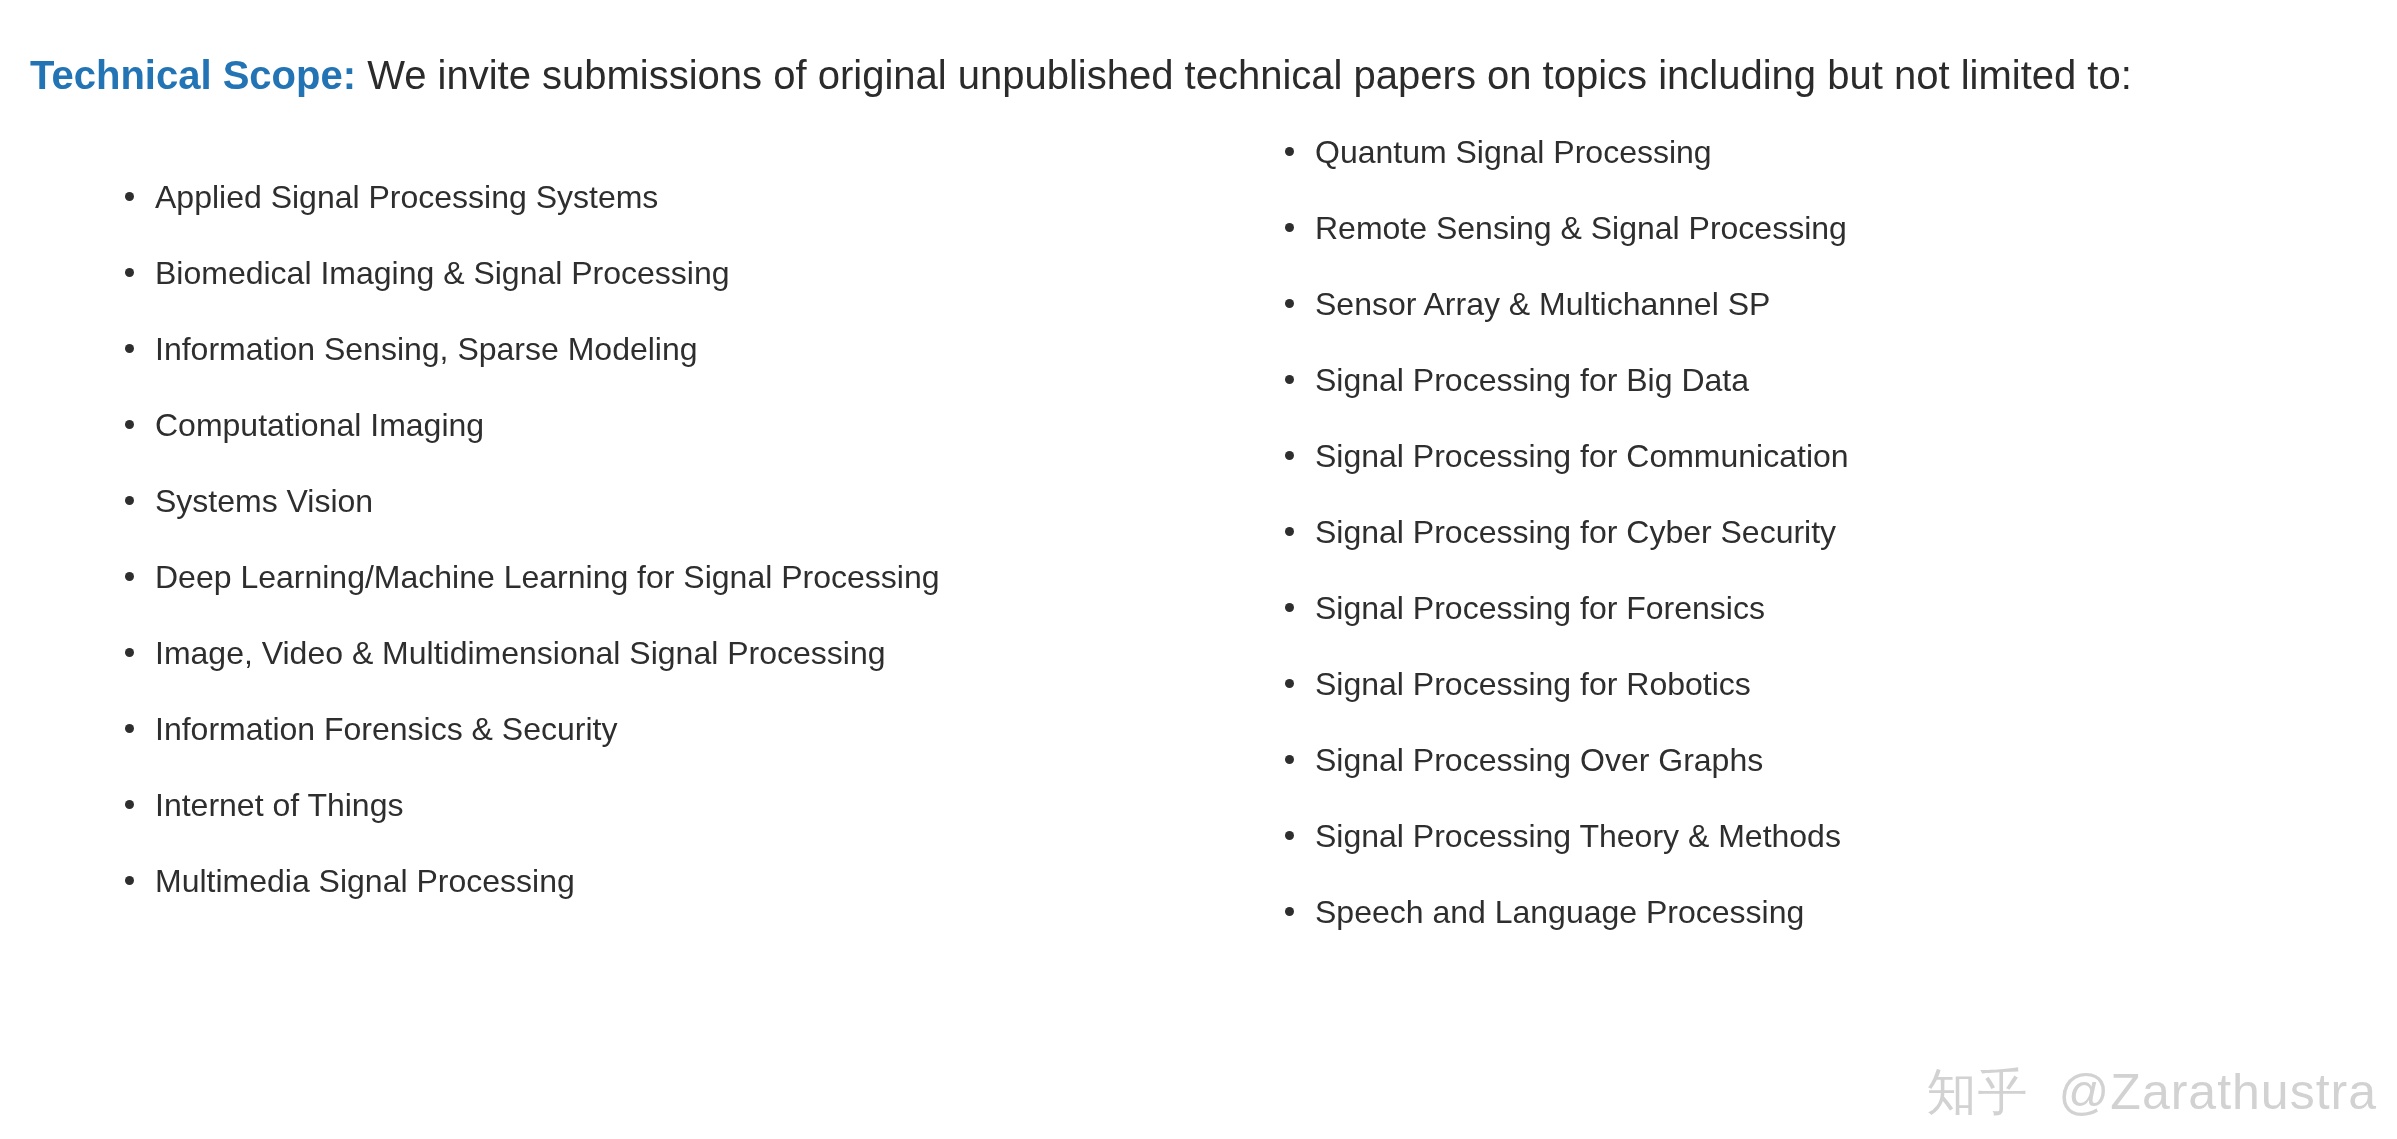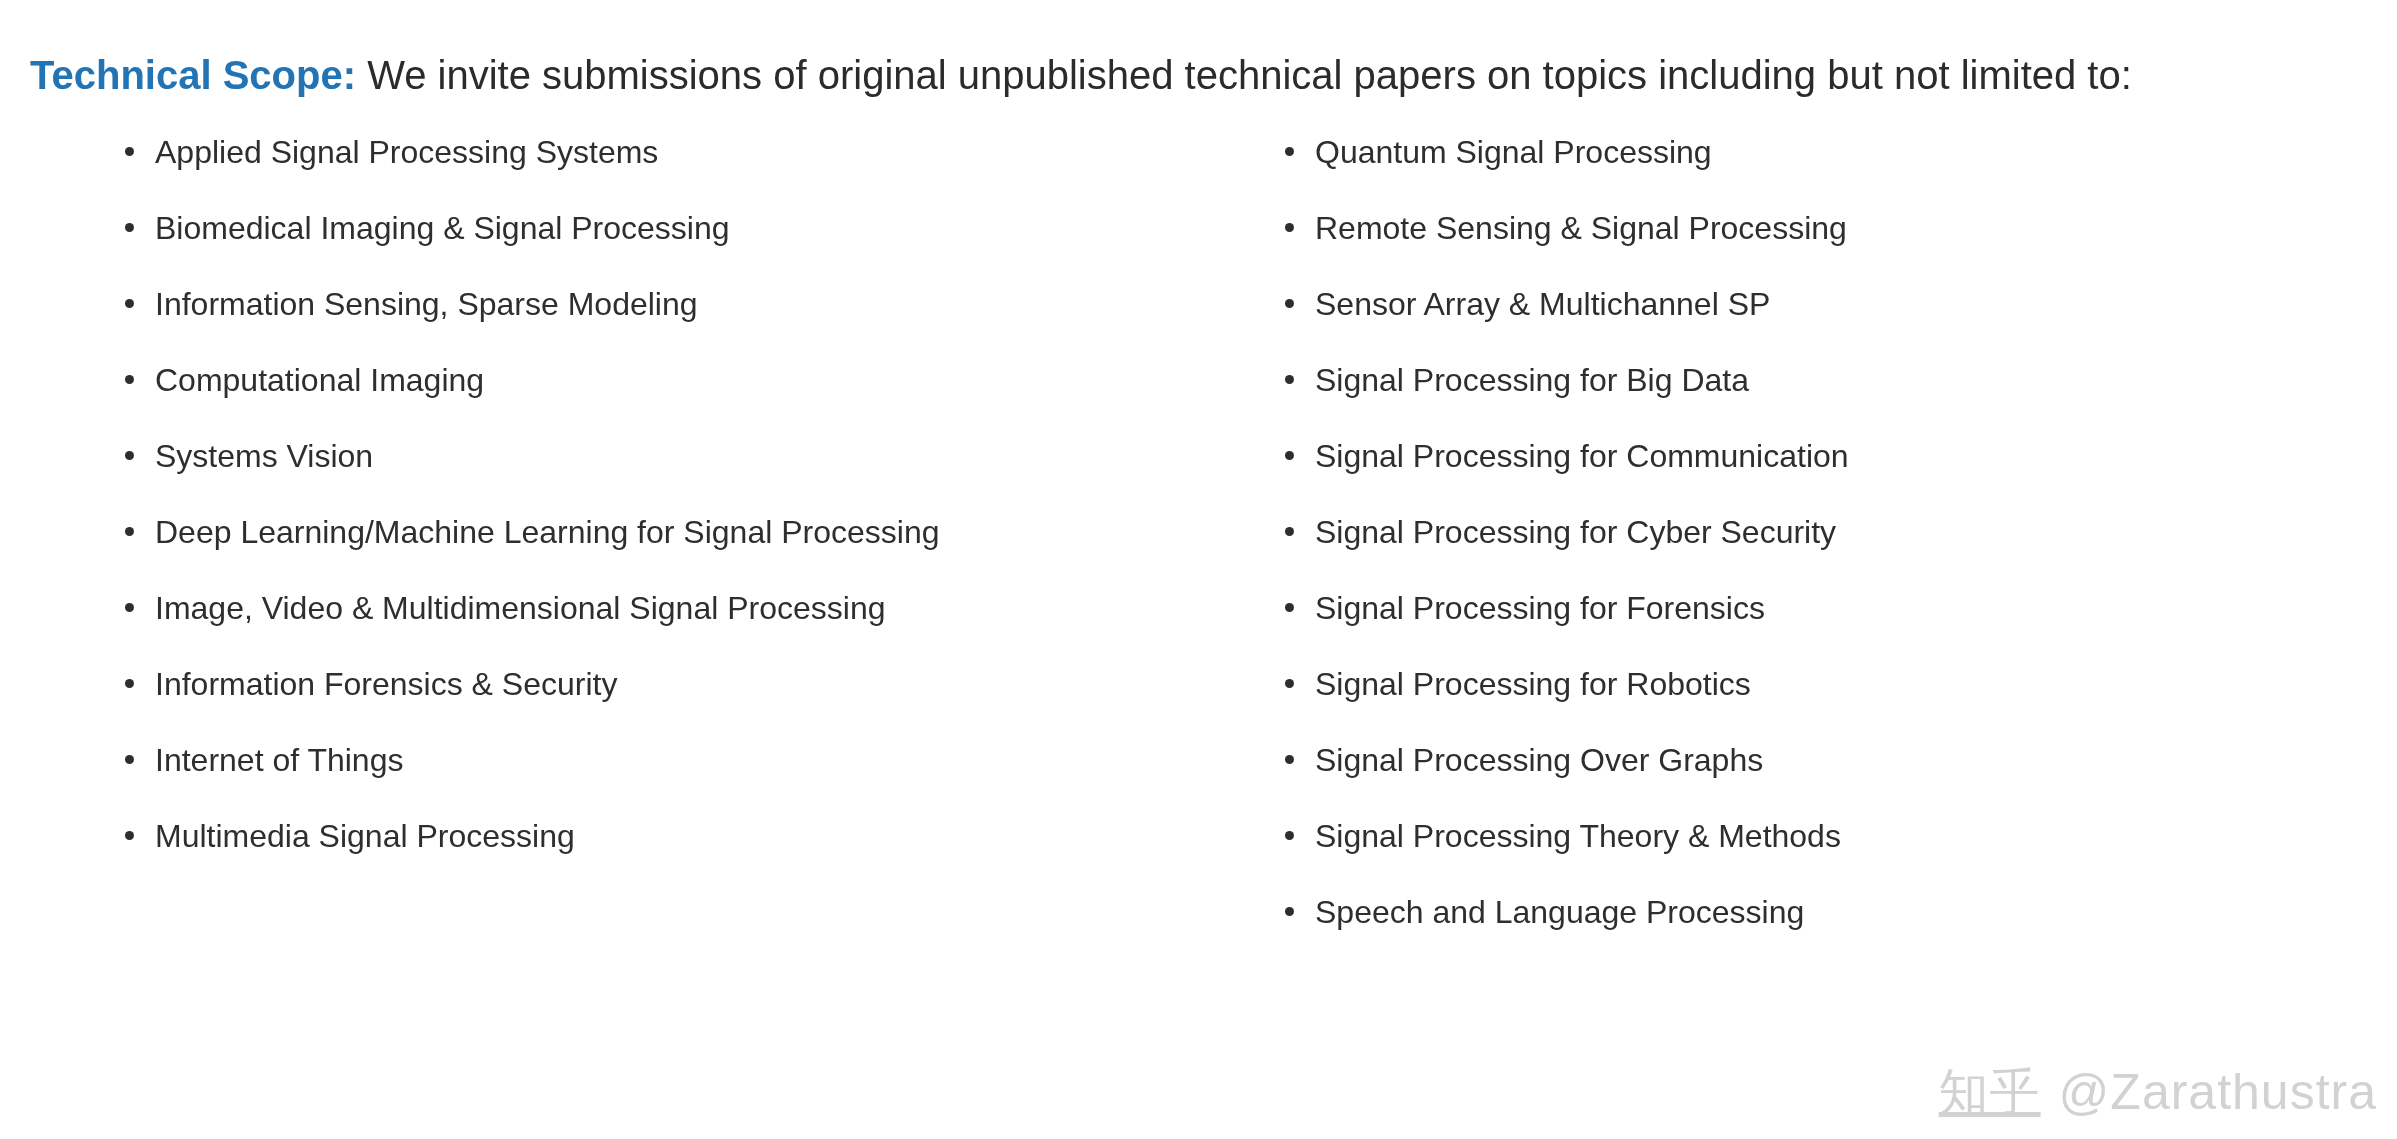--- a/index.html
+++ b/index.html
@@ -41,21 +41,21 @@
     position: absolute;
     left: 0;
     top: 130px;
     width: 2397px;
     height: 960px;
   }
   .topic-col {
     position: absolute;
     top: 0;
   }
-  .topic-col.left  { left: 125px;  width: 1080px; }
+  .topic-col.left  { left: 125px;  width: 1080px; margin-top: 45px; }
   .topic-col.right { left: 1285px; width: 1060px; }
 
   .topic-list {
     margin: 0;
     padding: 0;
     list-style: none;
   }
   .topic-item {
     position: relative;
     padding-left: 30px;
@@ -86,21 +86,21 @@
     position: absolute;
     right: 20px;
     bottom: 22px;
     font-size: 50px;
     line-height: 1;
     color: #d2d2d2;
     letter-spacing: 1px;
     white-space: nowrap;
     user-select: none;
   }
-  .watermark .wm-logo { margin-right: 18px; text-decoration: underline; }
+  .watermark .wm-logo { margin-right: 30px; }
 </style>
 </head>
 <body>
 
 <p class="scope-header">
   <span class="scope-label">Technical Scope:</span><span class="scope-body"> We invite submissions of original unpublished technical papers on topics including but not limited to:</span>
 </p>
 
 <div class="topics">
 

